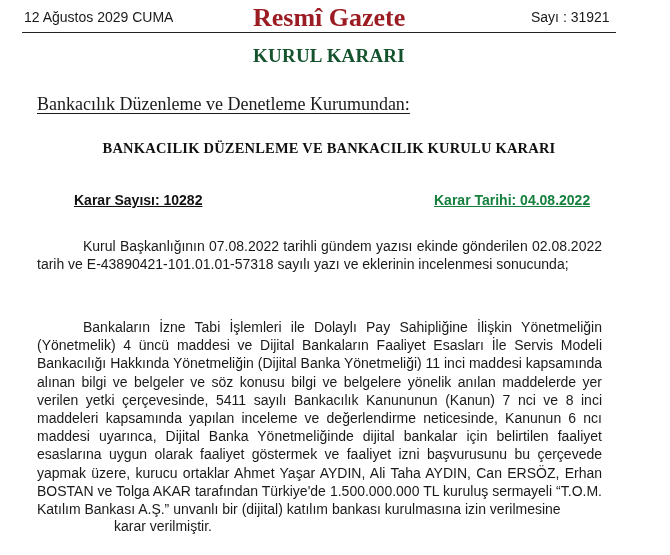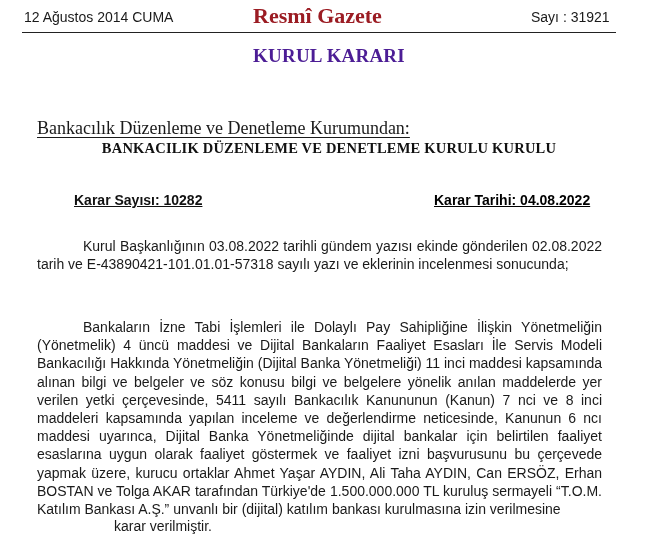--- a/index.html
+++ b/index.html
@@ -1,43 +1,43 @@
 <!DOCTYPE html>
 <html><head>
 <meta charset="utf-8">
 <style>
   html, body { margin:0; padding:0; background:#ffffff; }
   body { width:670px; height:555px; position:relative; overflow:hidden; color:#1a1a1a; }
   .hdr-date { position:absolute; left:24px; top:9px; font-family:"Liberation Sans", sans-serif; font-size:14px; color:#1a1a1a; }
-  .hdr-title { position:absolute; left:253px; top:3px; font-family:"Liberation Serif", serif; font-weight:bold; font-size:22px; color:#9b1c23; }
+  .hdr-title { position:absolute; left:253px; top:3px; font-family:"Liberation Serif", serif; font-weight:bold; font-size:26px; color:#9b1c23; }
   .hdr-issue { position:absolute; left:531px; top:9px; font-family:"Liberation Sans", sans-serif; font-size:14px; color:#1a1a1a;text-align:center; }
   .hdr-rule { position:absolute; left:22px; top:32px; width:594px; height:0; border-top:1.5px solid #222; }
-  .doc-kind { position:absolute; left:0; width:658px; top:45px; text-align:center; font-family:"Liberation Serif", serif; font-weight:bold; font-size:19px; color:#4c1d95; letter-spacing:0.2px; }
-  .inst { position:absolute; left:37px; top:94px; font-family:"Liberation Serif", serif; font-size:18px; color:#1a1a1a; text-decoration:underline; text-underline-offset:3px;margin-top:24px; }
+  .doc-kind { position:absolute; left:0; width:658px; top:45px; text-align:center; font-family:"Liberation Serif", serif; font-weight:bold; font-size:19px; color:#14532d; letter-spacing:0.2px; }
+  .inst { position:absolute; left:37px; top:94px; font-family:"Liberation Serif", serif; font-size:18px; color:#1a1a1a; text-decoration:underline; text-underline-offset:3px; }
   .board { position:absolute; left:0; width:658px; top:140px; text-align:center; font-family:"Liberation Serif", serif; font-weight:bold; font-size:14.5px; color:#111; letter-spacing:0.2px; }
   .meta-left { position:absolute; left:37px; top:192px; font-family:"Liberation Sans", sans-serif; font-weight:bold; font-size:14px; text-decoration:underline; color:#111;padding-left:37px; }
-  .meta-right { position:absolute; left:434px; top:192px; font-family:"Liberation Sans", sans-serif; font-weight:bold; font-size:14px; text-decoration:underline; color:#000000; }
+  .meta-right { position:absolute; left:434px; top:192px; font-family:"Liberation Sans", sans-serif; font-weight:bold; font-size:14px; text-decoration:underline; color:#15803d; }
   .para { position:absolute; left:37px; width:565px; font-family:"Liberation Sans", sans-serif; font-size:14px; line-height:18.2px; text-align:justify; text-indent:46px; color:#1a1a1a; }
   .p1 { top:237px; }
   .p2 { top:318px; }
   .closing { position:absolute; left:83px; top:518px; font-family:"Liberation Sans", sans-serif; font-size:14px; color:#1a1a1a;padding-left:31px; }
 </style>
 </head>
 <body>
 
 <div>
-  <div class="hdr-date">12 Ağustos 2014 CUMA</div>
+  <div class="hdr-date">12 Ağustos 2029 CUMA</div>
   <div class="hdr-title">Resmî Gazete</div>
   <div class="hdr-issue">Sayı : 31921</div>
   <div class="hdr-rule"></div>
 </div>
 
 <div class="doc-kind">KURUL KARARI</div>
 <div class="inst">Bankacılık Düzenleme ve Denetleme Kurumundan:</div>
-<div class="board">BANKACILIK DÜZENLEME VE DENETLEME KURULU KURULU</div>
+<div class="board">BANKACILIK DÜZENLEME VE BANKACILIK KURULU KARARI</div>
 
 <div class="meta-left">Karar Sayısı: 10282</div>
 <div class="meta-right">Karar Tarihi: 04.08.2022</div>
 
-<p class="para p1" style="margin:0">Kurul Başkanlığının 03.08.2022 tarihli gündem yazısı ekinde gönderilen 02.08.2022 tarih ve E-43890421-101.01.01-57318 sayılı yazı ve eklerinin incelenmesi sonucunda;</p>
+<p class="para p1" style="margin:0">Kurul Başkanlığının 07.08.2022 tarihli gündem yazısı ekinde gönderilen 02.08.2022 tarih ve E-43890421-101.01.01-57318 sayılı yazı ve eklerinin incelenmesi sonucunda;</p>
 <p class="para p2" style="margin:0">Bankaların İzne Tabi İşlemleri ile Dolaylı Pay Sahipliğine İlişkin Yönetmeliğin (Yönetmelik) 4 üncü maddesi ve Dijital Bankaların Faaliyet Esasları İle Servis Modeli Bankacılığı Hakkında Yönetmeliğin (Dijital Banka Yönetmeliği) 11 inci maddesi kapsamında alınan bilgi ve belgeler ve söz konusu bilgi ve belgelere yönelik anılan maddelerde yer verilen yetki çerçevesinde, 5411 sayılı Bankacılık Kanununun (Kanun) 7 nci ve 8 inci maddeleri kapsamında yapılan inceleme ve değerlendirme neticesinde, Kanunun 6 ncı maddesi uyarınca, Dijital Banka Yönetmeliğinde dijital bankalar için belirtilen faaliyet esaslarına uygun olarak faaliyet göstermek ve faaliyet izni başvurusunu bu çerçevede yapmak üzere, kurucu ortaklar Ahmet Yaşar AYDIN, Ali Taha AYDIN, Can ERSÖZ, Erhan BOSTAN ve Tolga AKAR tarafından Türkiye'de 1.500.000.000 TL kuruluş sermayeli “T.O.M. Katılım Bankası A.Ş.” unvanlı bir (dijital) katılım bankası kurulmasına izin verilmesine</p>
 
 <div class="closing">karar verilmiştir.</div>
 
 </body></html>

